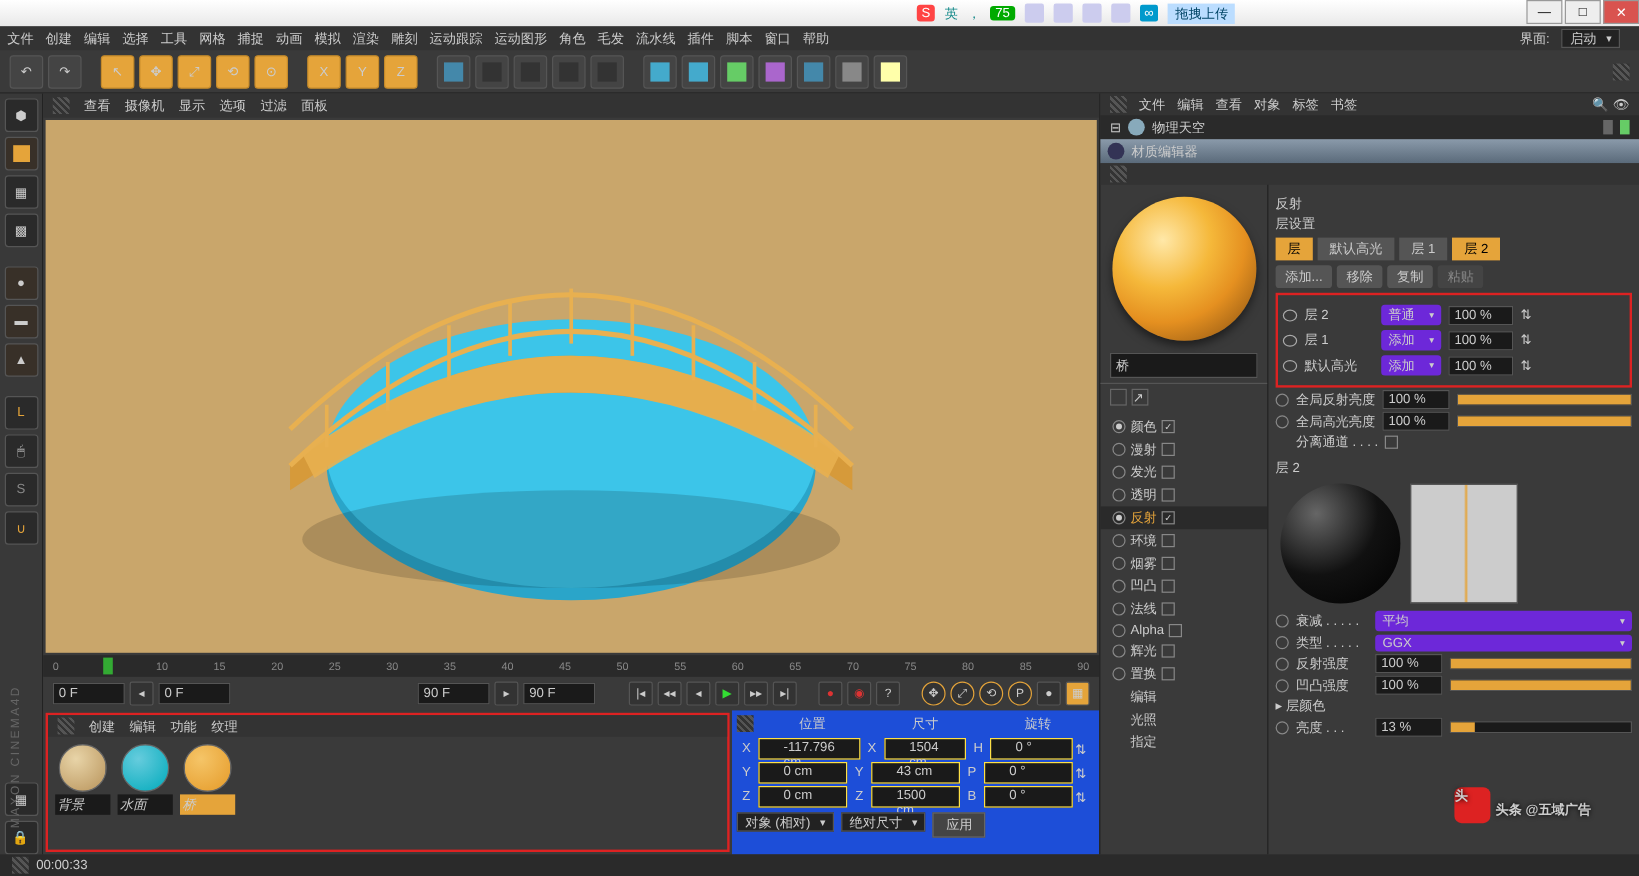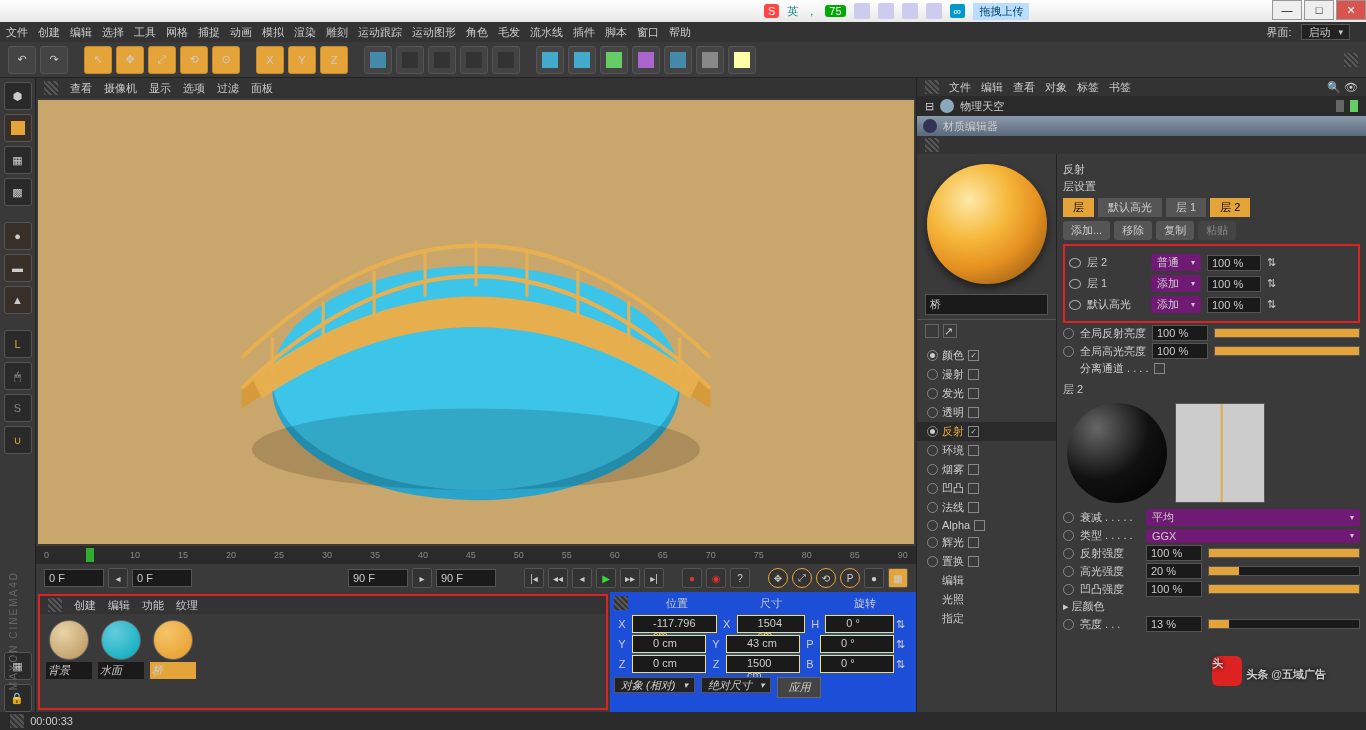--- a/index.html
+++ b/index.html
@@ -51,21 +51,21 @@
 .matball.tan { background:radial-gradient(circle at 35% 30%,#e8d4a8,#b8935a); }
 .matball.blue { background:radial-gradient(circle at 35% 30%,#6cd,#0ab); }
 .matball.orange { background:radial-gradient(circle at 35% 30%,#f5c568,#e59a28); }
 .matitem.sel .matlbl { background:#e5a43a; }
 .matlbl { margin-top:2px; padding:1px 2px; background:#1a1a1a; text-align:left; }
 .coordpanel { flex:1; background:#1d4ed8; padding:4px; }
 .coordhdr { display:grid; grid-template-columns:16px 1fr 1fr 1fr; text-align:center; margin-bottom:4px; }
 .coordrow { display:grid; grid-template-columns:16px 1fr 16px 1fr 16px 1fr 16px; gap:2px; margin-bottom:2px; align-items:center; }
 .coordrow .lbl { text-align:center; }
 .coordval { background:#1a1a1a; border:1px solid #fde047; padding:1px 20px; height:18px; }
-.coordsel { display:flex; gap:6px; margin-top:4px;font-style:italic; }
+.coordsel { display:flex; gap:6px; margin-top:4px; }
 .btn { background:#444; border:1px solid #666; padding:2px 10px; }
 .rightpanel { width:450px; background:#3a3a3a; border-left:1px solid #222; display:flex; flex-direction:column; }
 .rhdr { height:18px; background:#333; display:flex; align-items:center; padding:0 8px; gap:10px; }
 .objrow { height:20px; background:#2a2a2a; display:flex; align-items:center; padding:0 8px; gap:6px; }
 .skyico { width:14px; height:14px; background:#8ab; border-radius:50%; }
 .tag { width:8px; height:12px; background:#666; }
 .tag.on { background:#6c6; }
 .matedit { flex:1; display:flex; flex-direction:column; }
 .mattitle { height:20px; background:linear-gradient(#8a9aaa,#5a6a7a); display:flex; align-items:center; padding:0 6px; }
 .mattitle .c4d { width:14px; height:14px; background:#335; border-radius:50%; margin-right:6px; }
@@ -89,21 +89,21 @@
 .tabrow { display:flex; gap:4px; margin:4px 0; }
 .tab { background:#555; padding:2px 10px; }
 .tab.active { background:#e5a43a; color:#000; }
 .btnrow { display:flex; gap:4px; margin:4px 0; }
 .gbtn { background:#555; padding:2px 8px; border-radius:3px; }
 .gbtn.off { background:#444; color:#888; }
 .layerbox { border:2px solid #d22; padding:4px; margin:2px 0; }
 .layerrow { display:flex; align-items:center; gap:6px; margin:4px 0; }
 .eye { width:12px; height:10px; border:1px solid #aaa; border-radius:50%; }
 .layname { width:58px; }
-.dropdown { background:#701a75; padding:1px 6px; border-radius:3px; min-width:50px; display:flex; align-items:center; }
+.dropdown { background:#6d28d9; padding:1px 6px; border-radius:3px; min-width:50px; display:flex; align-items:center; }
 .dropdown::after { content:"▾"; margin-left:auto; font-size:8px; }
 .pct { background:#1a1a1a; border:1px solid #555; padding:1px 4px; width:54px; }
 .darkball { width:100px; height:100px; border-radius:50%; background:radial-gradient(circle at 30% 25%,#666,#111 50%,#000); margin:4px; float:left; }
 .gradbar { width:90px; height:100px; background:linear-gradient(90deg,#ccc 0%,#ccc 50%,#e5a43a 52%,#ccc 54%,#ccc 100%); float:left; margin:4px; border:1px solid #555; }
 .proprow { display:flex; align-items:center; gap:6px; margin:2px 0; clear:both; }
 .proprow .plbl { width:60px; }
 .propval { background:#1a1a1a; border:1px solid #555; padding:1px 4px; width:56px; }
 .propbar { flex:1; height:10px; background:#1a1a1a; border:1px solid #555; position:relative; }
 .propbar .fill { position:absolute; left:0; top:0; bottom:0; background:#e5a43a; }
 .expander::before { content:"▸ "; }
@@ -580,28 +580,20 @@
           <div class="proprow">
               <div class="rad"></div>
               <span class="plbl">反射强度</span>
               <span class="propval">100 %</span>
               <div class="propbar">
                 <div class="fill" style="width:100%"></div>
               </div>
             </div>
           <div class="proprow">
               <div class="rad"></div>
-              <span class="plbl">高光强度</span>
-              <span class="propval">20 %</span>
-              <div class="propbar">
-                <div class="fill" style="width:20%"></div>
-              </div>
-            </div>
-          <div class="proprow">
-              <div class="rad"></div>
               <span class="plbl">凹凸强度</span>
               <span class="propval">100 %</span>
               <div class="propbar">
                 <div class="fill" style="width:100%"></div>
               </div>
             </div>
           <div class="expander">层颜色</div>
           <div class="proprow">
               <div class="rad"></div>
               <span class="plbl">亮度 . . .</span>

